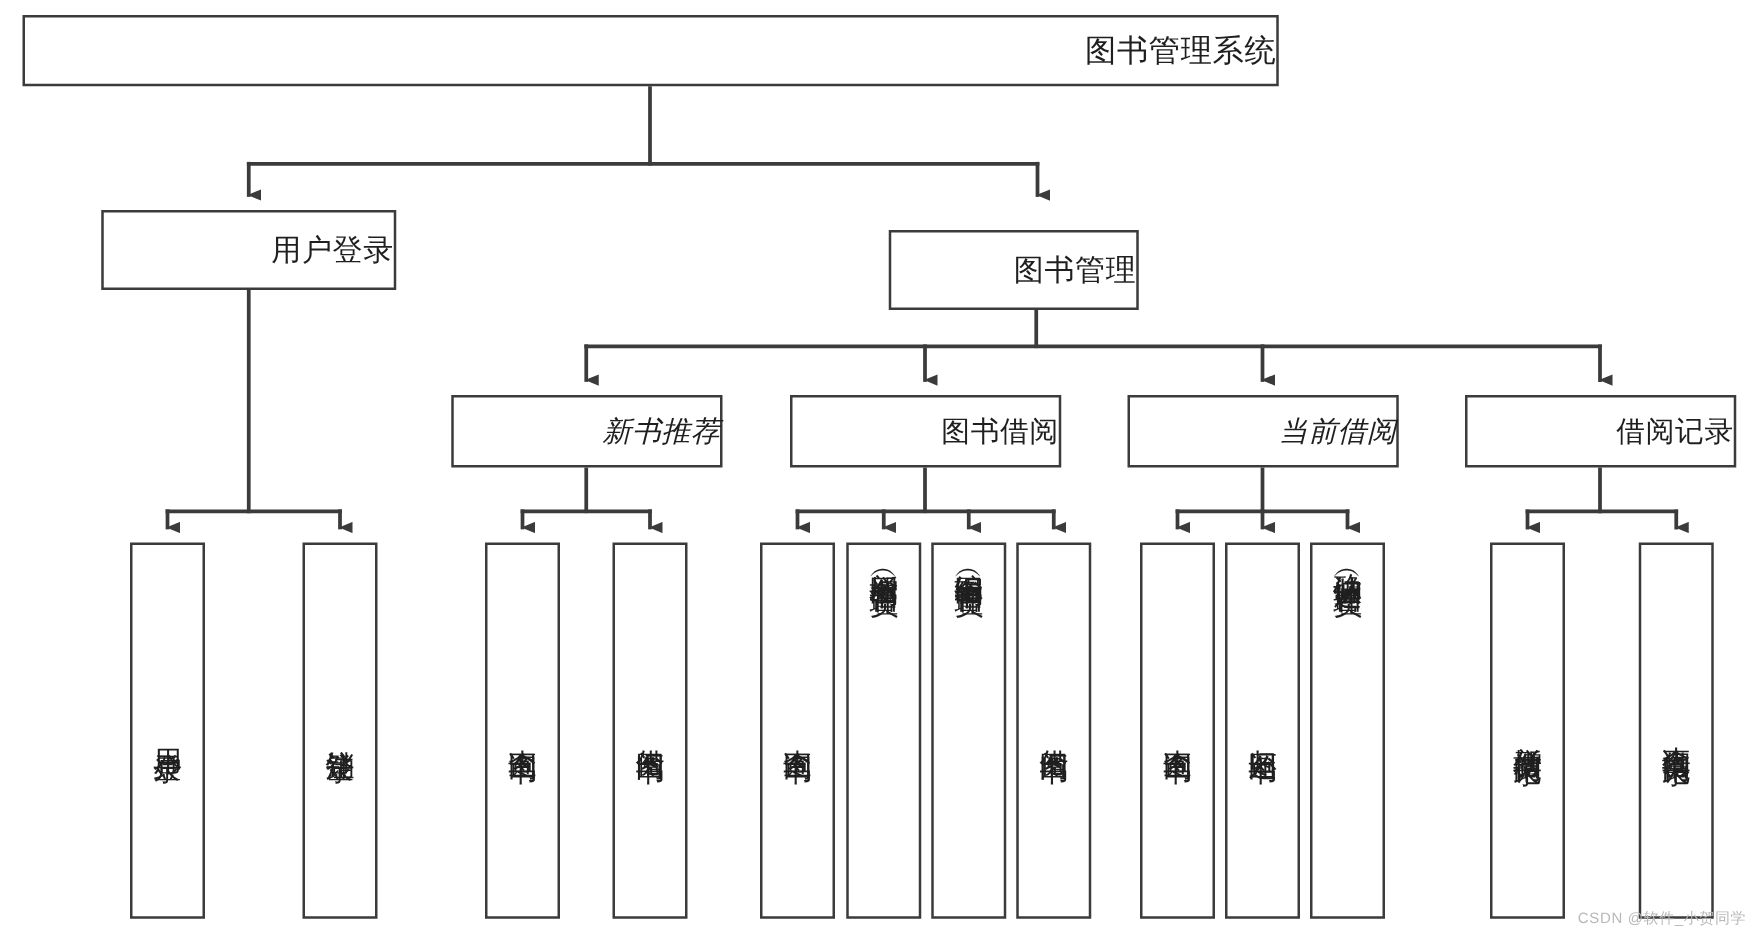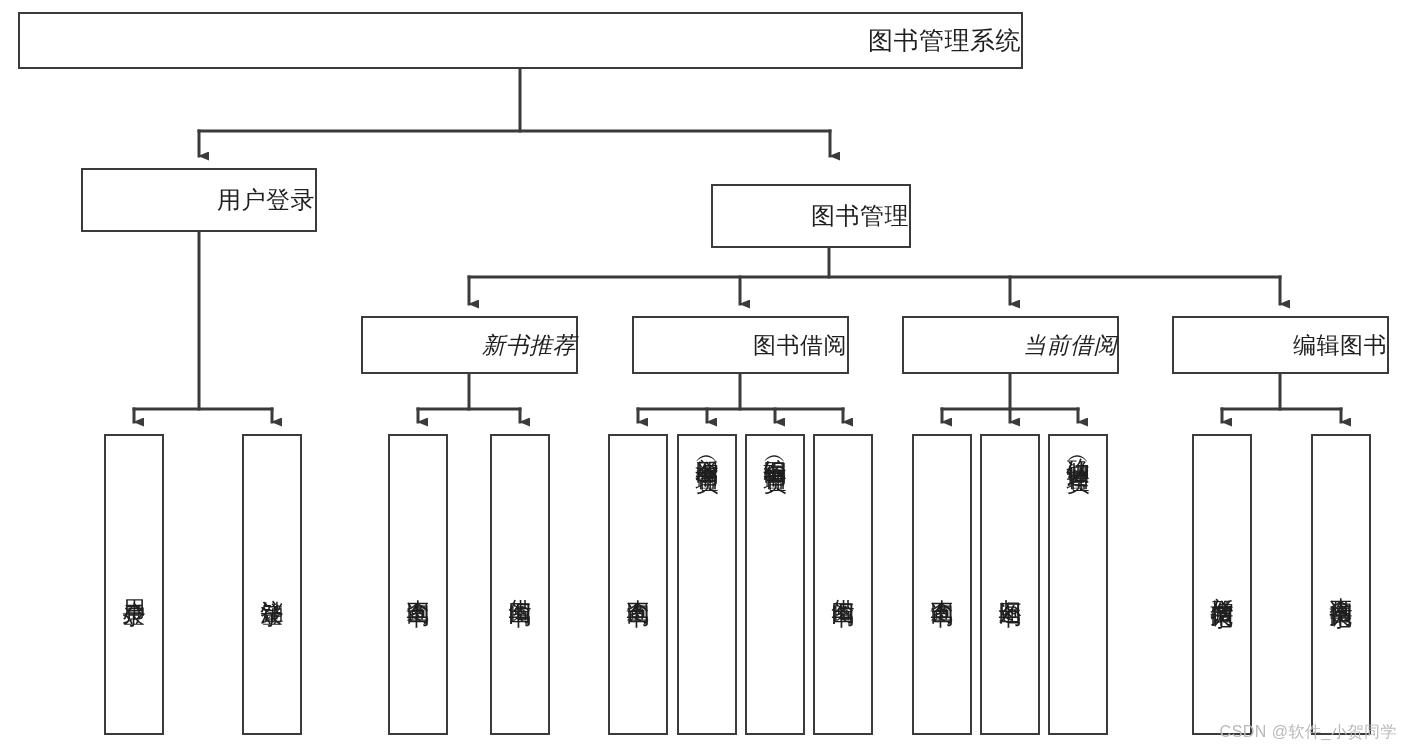--- a/index.html
+++ b/index.html
@@ -82,21 +82,21 @@
     letter-spacing: 2px;
     white-space: nowrap;
     max-height: 293px;
   }
   .node.leaf.centered { align-items: center; padding-top: 0; }
 
   .watermark {
     position: absolute;
     right: 8px;
     bottom: 4px;
-    font-size: 16px;
+    font-size: 12px;
     color: #b9b9b9;
     white-space: nowrap;
     letter-spacing: 0.5px;
     margin-left: 13px;
   }
 </style>
 </head>
 <body>
 
 <div id="diagram-canvas">
@@ -168,21 +168,21 @@
   <div class="node level3 n-new-book">
     <span class="node-label">新书推荐</span>
   </div>
   <div class="node level3 n-borrow">
     <span class="node-label">图书借阅</span>
   </div>
   <div class="node level3 n-current">
     <span class="node-label">当前借阅</span>
   </div>
   <div class="node level3 n-record">
-    <span class="node-label">编辑图书</span>
+    <span class="node-label">借阅记录</span>
   </div>
 
   <div class="node leaf centered" style="left:104px;">
     <span class="node-label">用户登录</span>
   </div>
   <div class="node leaf centered" style="left:242px;">
     <span class="node-label">注销登录</span>
   </div>
 
   <div class="node leaf centered" style="left:388px;">

